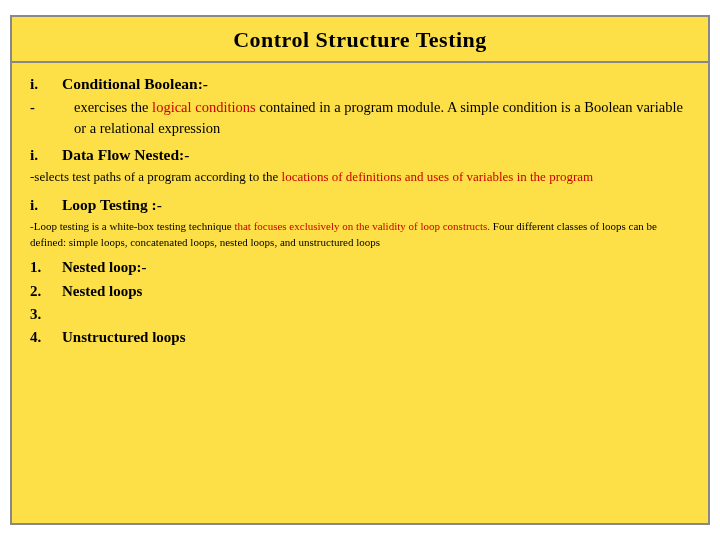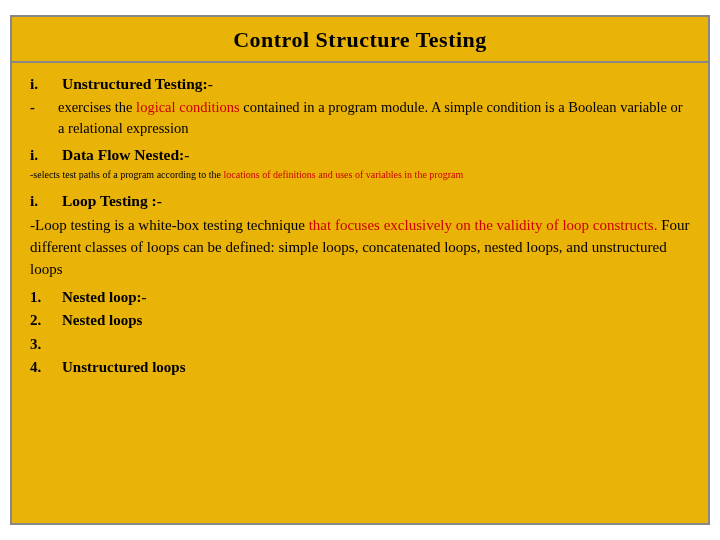--- a/index.html
+++ b/index.html
@@ -17,21 +17,21 @@
       display: flex;
       align-items: center;
       justify-content: center;
     }
 
     .slide-container {
       width: 700px;
       min-height: 510px;
       border: 2px solid #888;
       padding: 0;
-      background: #eab308;
+      background: #fde047;
     }
 
     .slide-title {
       text-align: center;
       font-size: 22px;
       font-weight: bold;
       border-bottom: 2px solid #888;
       padding: 10px 0 8px 0;
       letter-spacing: 0.5px;
     }
@@ -60,38 +60,39 @@
       line-height: 1.45;
     }
 
     .bullet-row .dash {
       min-width: 18px;
       font-weight: bold;
     }
 
     .bullet-row .content {
       flex: 1;
+      margin-left: 16px;
     }
 
     .red { color: #c00; }
 
     .para-row {
-      font-size: 10px;
+      font-size: 13px;
       line-height: 1.45;
       margin-bottom: 6px;
       display: flex;
       gap: 10px;
     }
 
     .para-row .content {
       flex: 1;
     }
 
     .loop-para {
-      font-size: 15px;
+      font-size: 11px;
       line-height: 1.48;
       margin-bottom: 6px;
     }
 
     .numbered-list {
       margin-top: 6px;
       padding-left: 0;
     }
 
     .numbered-item {
@@ -109,21 +110,21 @@
   </style>
 </head>
 <body>
 
 <div class="slide-container">
   <div class="slide-title">Control Structure Testing</div>
   <div class="slide-body">
 
     <div class="section-heading">
       <span class="idx">i.</span>
-      <span>Unstructured Testing:-</span>
+      <span>Conditional Boolean:-</span>
     </div>
 
     <div class="bullet-row">
       <span class="dash">-</span>
       <span class="content">
         exercises the <span class="red">logical conditions</span> contained in a program module. A simple condition is a Boolean variable or a relational expression
       </span>
     </div>
 
     <div class="spacer-sm"></div>

